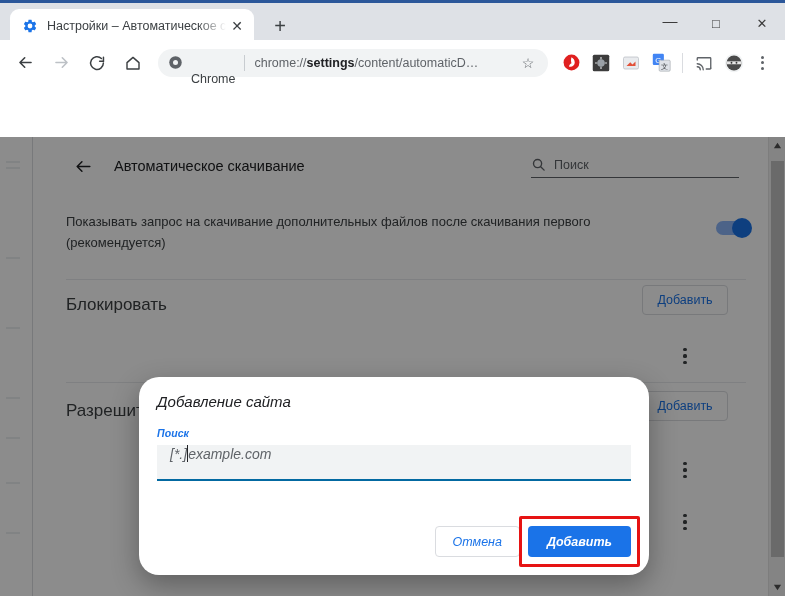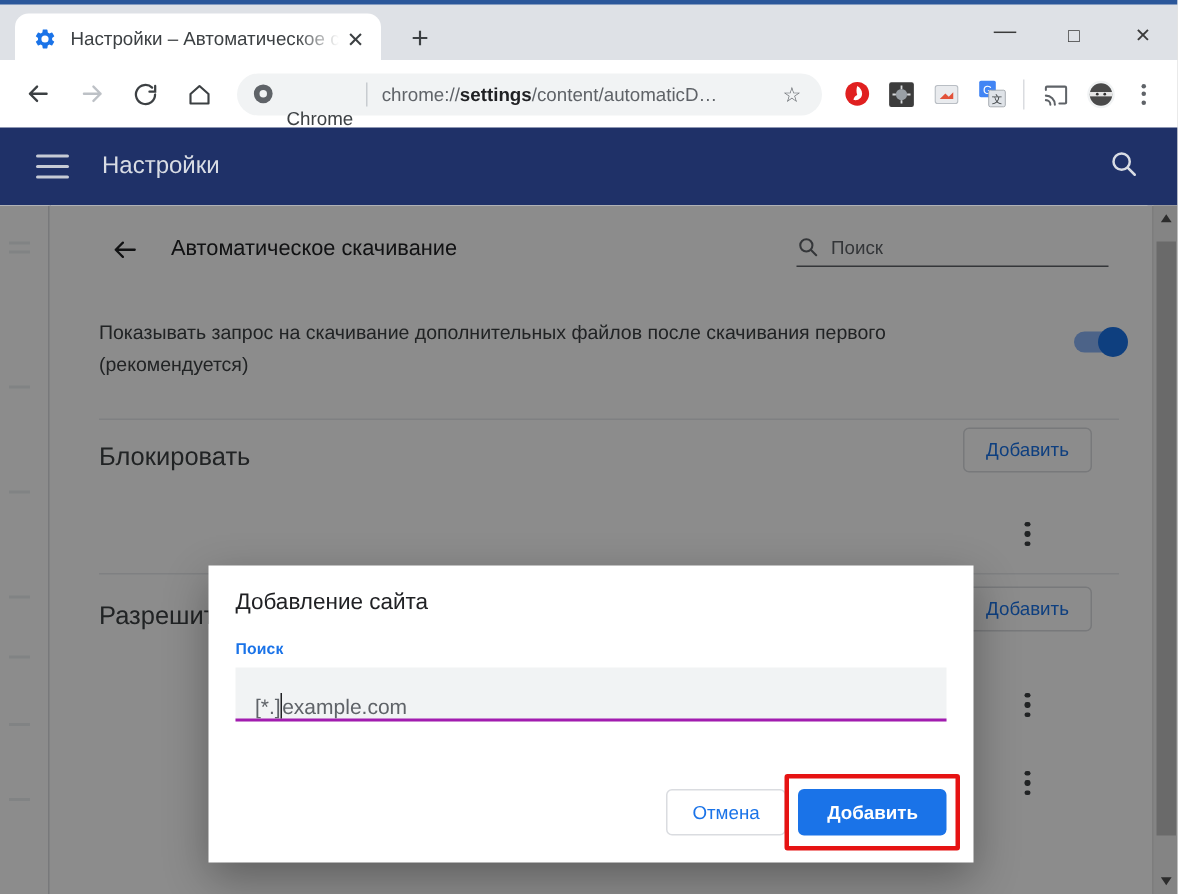--- a/index.html
+++ b/index.html
@@ -158,30 +158,31 @@
     font-size: 12.5px; color: #1a73e8;
   }
   .row-kebab { position:absolute; width: 22px; height: 26px; display:flex;
                flex-direction:column; align-items:center; justify-content:center; gap:3px;}
   .row-kebab i { width:3.2px; height:3.2px; border-radius:50%; background:#3c4043; display:block;}
   .hr-line { position:absolute; left:32px; width: 680px; height:1px; background:#e8eaed;}
 
   
   .dialog {
     position: absolute; left: 139px; top: 240px; width: 510px; height: 198px;
-    background: #ffffff; border-radius: 0; z-index: 60;
+    background: #ffffff; border-radius: 20px; z-index: 60;
     box-shadow: 0 10px 28px rgba(0,0,0,0.32);
+    font-style: italic;
   }
   .dlg-title { position:absolute; left:18px; top:16px; font-size:15px; color:#202124;}
   .dlg-label { position:absolute; left:18px; top:50px; font-size:10.5px;
                color:#1a73e8; font-weight:700; letter-spacing:.1px;}
   .dlg-input {
     position:absolute; left:18px; top:68px; width:474px; height:36px;
-    background:#f1f3f4; border-bottom:2px solid #a21caf;
-    display:flex; align-items:flex-end; padding-left:13px;
+    background:#f1f3f4; border-bottom:2px solid #0369a1;
+    display:flex; align-items:flex-start; padding-left:13px;
   }
   .dlg-input-text { font-size:14px; color:#5f6368; position:relative; }
   .caret {
     display:inline-block; width:1px; height:17px; background:#202124;
     vertical-align:-3px; margin: 0 0px;
   }
   .dlg-actions { position:absolute; right:18px; bottom:18px; display:flex; align-items:center; gap:8px;}
   .btn-cancel {
     height:31px; padding: 0 17px; border:1px solid #dadce0; border-radius:4px;
     background:#fff; color:#1a73e8; font-size:12.5px;
@@ -317,34 +318,20 @@
           </svg>
       </div>
       <div class="kebab">
         <i></i>
           <i></i>
           <i></i>
       </div>
     </div>
   </div>
 
-  <div class="settings-header">
-    <div class="hamburger">
-      <i></i>
-        <i></i>
-        <i></i>
-    </div>
-    <div class="settings-title">Настройки</div>
-    <div class="header-search">
-      <svg width="20" height="20" viewBox="0 0 24 24" fill="none" stroke="#d8dce4" stroke-width="2" stroke-linecap="round">
-          <circle cx="10.5" cy="10.5" r="6.5"></circle>
-          <path d="M15.5 15.5 21 21"></path>
-        </svg>
-    </div>
-  </div>
 
   <div class="page-body">
 
     <div class="left-rail">
       <div class="rail-tick" style="top:24px"></div>
       <div class="rail-tick" style="top:30px"></div>
       <div class="rail-tick" style="top:120px"></div>
       <div class="rail-tick" style="top:190px"></div>
       <div class="rail-tick" style="top:260px"></div>
       <div class="rail-tick" style="top:300px"></div>

